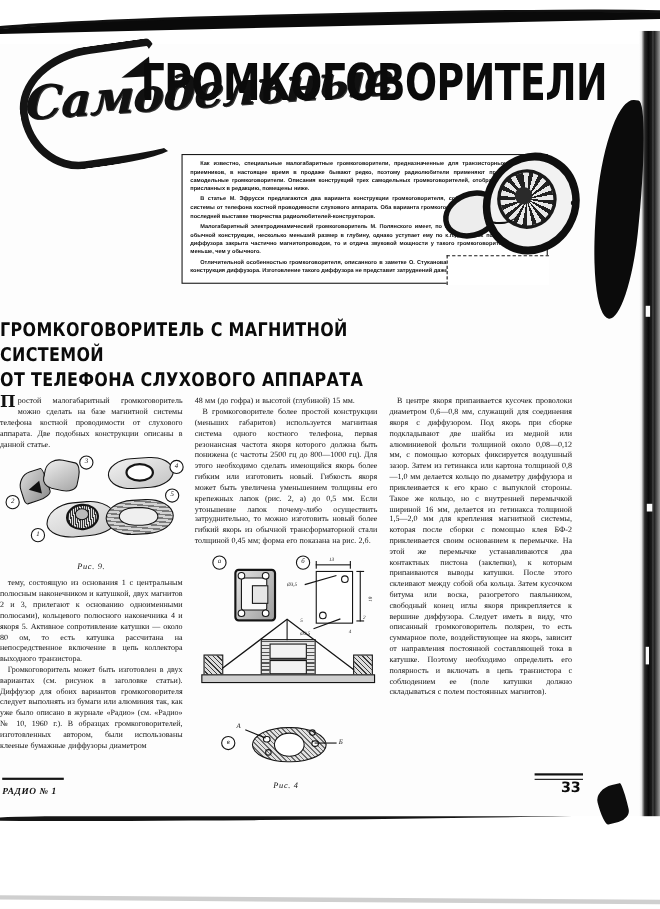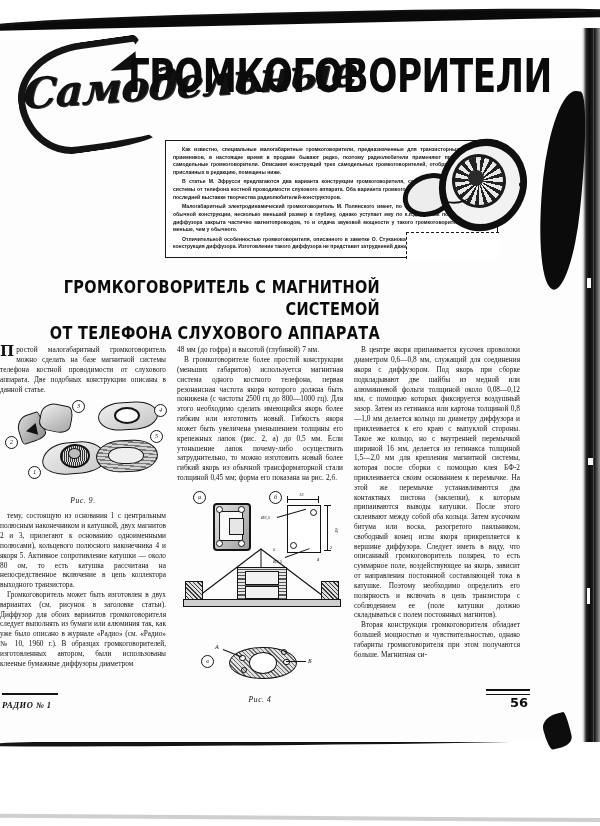--- a/index.html
+++ b/index.html
@@ -138,21 +138,21 @@
     transform:rotate(-22deg);background:#ededed;
   }
   .spk-wire{
     position:absolute;left:16px;top:50px;width:30px;height:16px;
     border-bottom:2px solid #111;border-radius:0 0 60% 40%;
     transform:rotate(4deg);
   }
   .spk-dot{position:absolute;right:-4px;top:46px;width:5px;height:5px;background:#111;border-radius:50%;}
 
   
-  .sect{margin:18px 0 0 0;text-align:right;width:380px;}
+  .sect{margin:32px 0 0 0;text-align:left;width:380px;}
   .sect h2{
     margin:0;
     font-family:"DejaVu Sans", sans-serif;
     font-weight:700;font-size:14.5px;line-height:1.33;
     letter-spacing:0.3px;color:#0b0b0b;
     transform:scaleY(1.18);transform-origin:center top;
   }
   .sect .sub{
     margin-top:11px;font-size:8px;font-style:italic;font-weight:700;
     font-family:"Liberation Serif", serif;color:#131313;
@@ -340,21 +340,21 @@
       <p style="margin-top:6px;">тему, состоящую из основания 1 с центральным полюсным наконечником и катушкой, двух магнитов 2 и 3, прилегают к основанию одноименными полюсами), кольцевого полюсного наконечника 4 и якоря 5. Активное сопротивление катушки — около 80 ом, то есть катушка рассчитана на непосредственное включение в цепь коллектора выходного транзистора.</p>
       <p>Громкоговоритель может быть изготовлен в двух вариантах (см. рисунок в заголовке статьи). Диффузор для обоих вариантов громкоговорителя следует выполнять из бумаги или алюминия так, как уже было описано в журнале «Радио» (см. «Радио» № 10, 1960 г.). В образцах громкоговорителей, изготовленных автором, были использованы клееные бумажные диффузоры диаметром</p>
 
       <div class="footer">
         <div class="foot-left-rule"></div>
         <div class="foot-left">РАДИО № 1</div>
       </div>
     </div>
 
     <div class="col">
-      <p class="no-ind">48 мм (до гофра) и высотой (глубиной) 7 мм.</p>
+      <p class="no-ind">48 мм (до гофра) и высотой (глубиной) 15 мм.</p>
       <p>В громкоговорителе более простой конструкции (меньших габаритов) используется магнитная система одного костного телефона, первая резонансная частота якоря которого должна быть понижена (с частоты 2500 гц до 800—1000 гц). Для этого необходимо сделать имеющийся якорь более гибким или изготовить новый. Гибкость якоря может быть увеличена уменьшением толщины его крепежных лапок (рис. 2, а) до 0,5 мм. Если утоньшение лапок почему-либо осуществить затруднительно, то можно изготовить новый более гибкий якорь из обычной трансформаторной стали толщиной 0,45 мм; форма его показана на рис. 2,б.</p>
 
       <div class="fig2">
 
         <div class="numcirc" style="left:16px;top:4px;">а</div>
         <div class="f2a-body"></div>
         <div class="f2a-slot"></div>
         <div class="f2a-tab"></div>
         <div class="f2a-h1"></div>
         <div class="f2a-h2"></div>
@@ -402,23 +402,22 @@
         <div class="leader" style="left:46px;top:162px;width:20px;transform:rotate(22deg);transform-origin:left center;"></div>
         <div class="letlbl" style="left:38px;top:156px;">А</div>
         <div class="leader" style="left:109px;top:174px;width:20px;"></div>
         <div class="letlbl" style="left:131px;top:170px;">Б</div>
       </div>
       <div class="figcap" style="margin-top:3px;">Рис. 4</div>
     </div>
 
     <div class="col">
       <p>В центре якоря припаивается кусочек проволоки диаметром 0,6—0,8 мм, служащий для соединения якоря с диффузором. Под якорь при сборке подкладывают две шайбы из медной или алюминиевой фольги толщиной около 0,08—0,12 мм, с помощью которых фиксируется воздушный зазор. Затем из гетинакса или картона толщиной 0,8—1,0 мм делается кольцо по диаметру диффузора и приклеивается к его краю с выпуклой стороны. Такое же кольцо, но с внутренней перемычкой шириной 16 мм, делается из гетинакса толщиной 1,5—2,0 мм для крепления магнитной системы, которая после сборки с помощью клея БФ-2 приклеивается своим основанием к перемычке. На этой же перемычке устанавливаются два контактных пистона (заклепки), к которым припаиваются выводы катушки. После этого склеивают между собой оба кольца. Затем кусочком битума или воска, разогретого паяльником, свободный конец иглы якоря прикрепляется к вершине диффузора. Следует иметь в виду, что описанный громкоговоритель полярен, то есть суммарное поле, воздействующее на якорь, зависит от направления постоянной составляющей тока в катушке. Поэтому необходимо определить его полярность и включать в цепь транзистора с соблюдением ее (поле катушки должно складываться с полем постоянных магнитов).</p>
-      <p>Вторая конструкция громкоговорителя обладает большей мощностью и чувствительностью, однако габариты громкоговорителя при этом получаются больше. Магнитная си-</p>
 
       <div class="footer" style="left:auto;right:0;width:60px;">
         <div class="foot-right-rule1"></div>
         <div class="foot-right-rule2"></div>
-        <div class="foot-right">56</div>
+        <div class="foot-right">33</div>
       </div>
     </div>
 
   </div>
 </div>
 
 </body></html>

